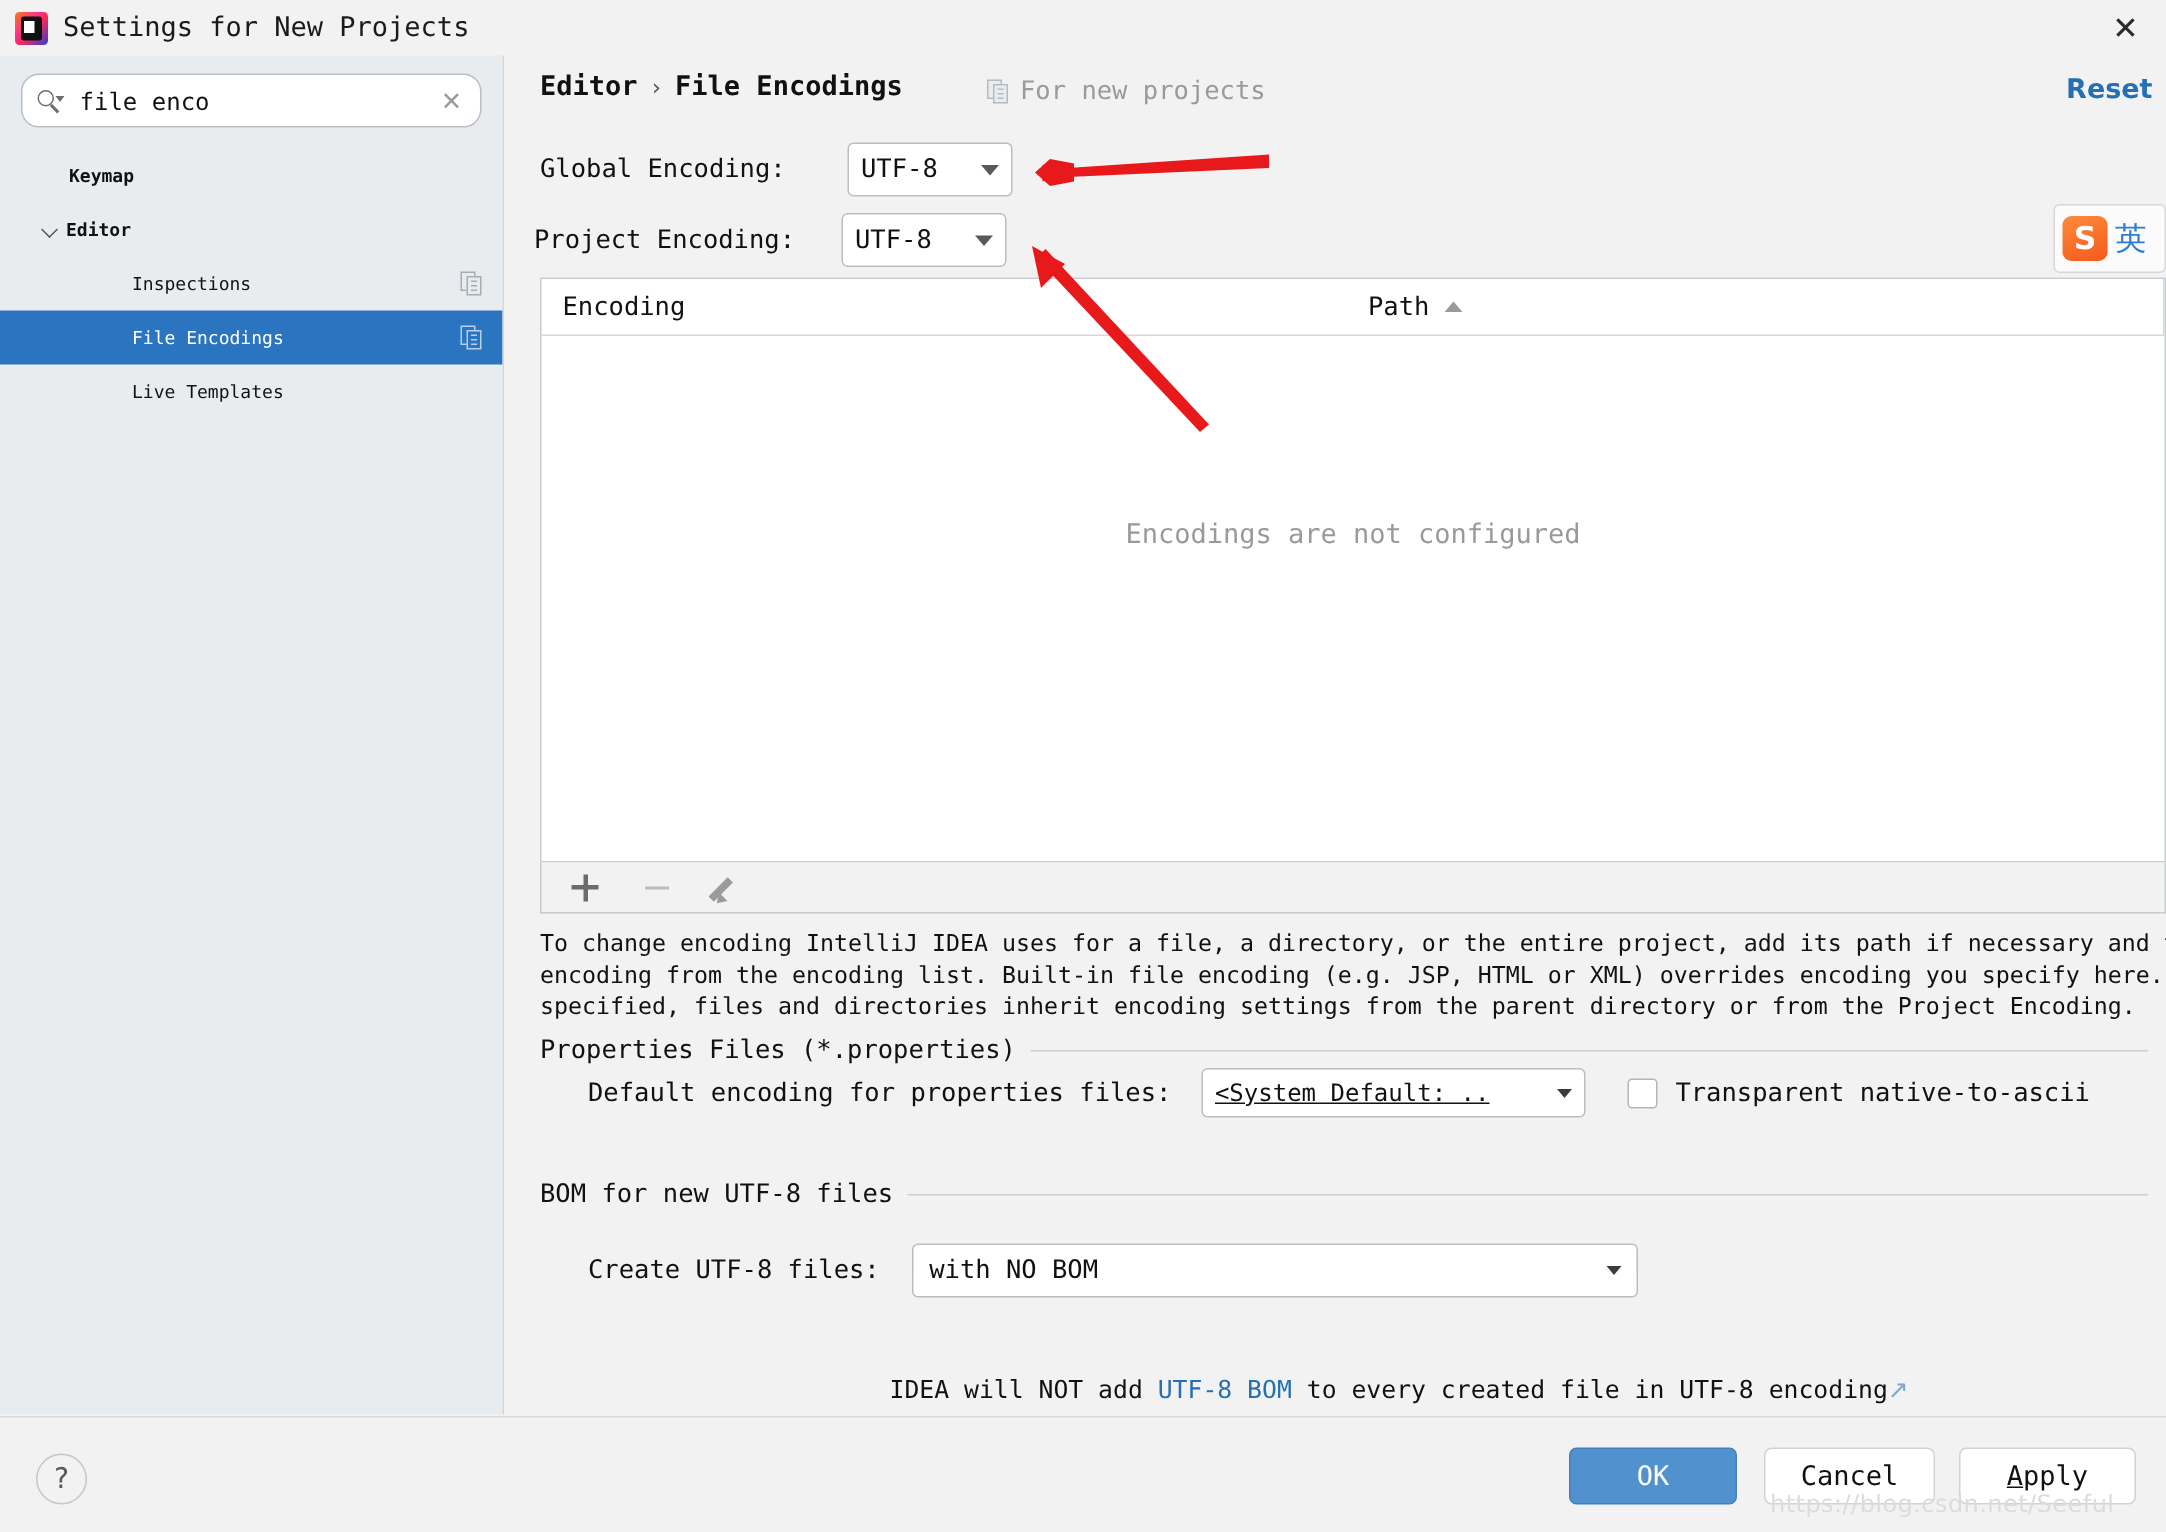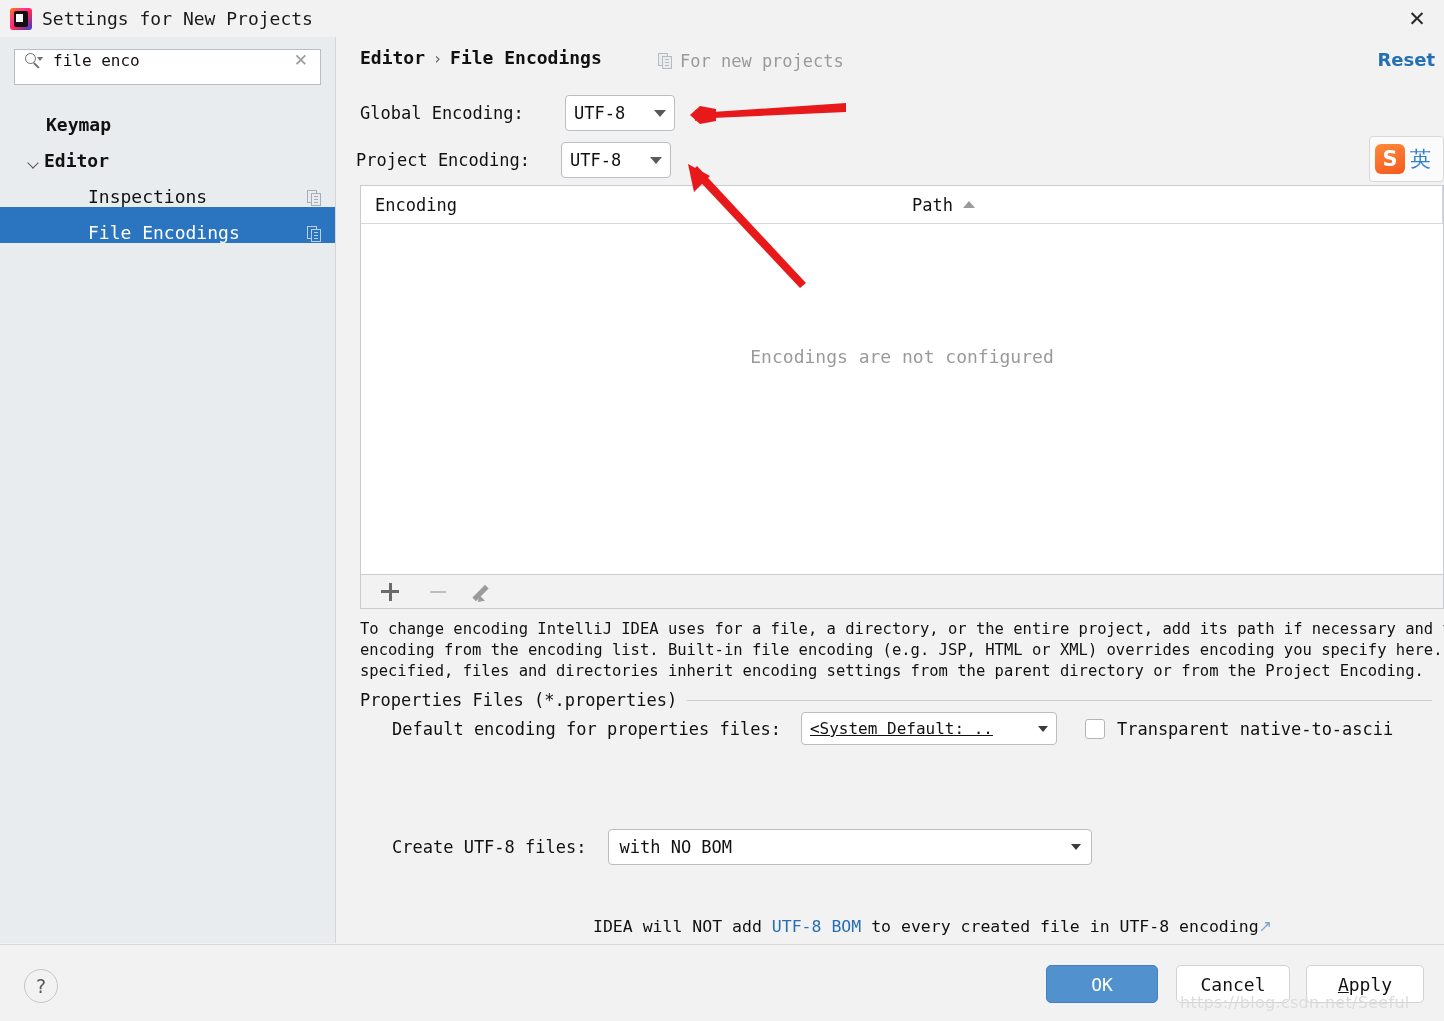--- a/index.html
+++ b/index.html
@@ -42,22 +42,22 @@
     cursor:pointer;
   }
 
   
   .sidebar{
     position:absolute; left:0; top:37px; width:335px; height:906px;
     background:#e8ecef;
   }
   .search-wrap{ padding:12px 14px 0 14px; }
   .search-box{
-    height:36px; background:#fff; border:1px solid #b8bec4; border-radius:0;
-    display:flex; align-items:flex-start; padding:0 8px; position:relative;
+    height:36px; background:#fff; border:1px solid #b8bec4; border-radius:12px;
+    display:flex; align-items:center; padding:0 8px; position:relative;
   }
   .search-icon{ width:20px; height:20px; position:relative; flex:0 0 auto; margin-right:8px; }
   .search-icon .circ{
     position:absolute; left:2px; top:3px; width:11px; height:11px;
     border:1.6px solid #6e6e6e; border-radius:50%;
   }
   .search-icon .handle{
     position:absolute; left:11px; top:12px; width:7px; height:1.7px;
     background:#6e6e6e; transform:rotate(45deg); transform-origin:left center;
   }
@@ -70,22 +70,22 @@
     border:none; outline:none; background:transparent; flex:1;
     font-family:"DejaVu Sans Mono", monospace; font-size:16px; color:#111;
   }
   .clear-x{
     font-family:"DejaVu Sans", sans-serif; color:#9b9b9b; font-size:17px;
     cursor:pointer; padding:0 4px; font-weight:300;
   }
 
   .tree{ margin-top:14px; }
   .tree-row{
-    height:36px; display:flex; align-items:flex-end; position:relative;
-    font-size:18px; color:#111; cursor:pointer; padding-right:12px;
+    height:36px; display:flex; align-items:center; position:relative;
+    font-size:12px; color:#111; cursor:pointer; padding-right:12px;
   }
   .tree-row.selected{ background:#2b75c0; color:#fff; }
   .tree-row .chev{
     width:16px; height:16px; margin-right:2px; flex:0 0 auto; position:relative;
   }
   .tree-row .chev::after{
     content:""; position:absolute; left:3px; top:4px; width:7px;height:7px;
     border-right:1.8px solid #555; border-bottom:1.8px solid #555;
     transform:rotate(45deg);
   }
@@ -318,20 +318,23 @@
     </div>
 
     <div class="tree-row lvl1 selected">
       <span class="tree-label">File Encodings</span>
       <span class="copy-icon">
           <i class="b1"></i>
           <i class="b2"></i>
         </span>
     </div>
 
+    <div class="tree-row lvl1">
+      <span class="tree-label">Live Templates</span>
+    </div>
   </div>
 </div>
 <div class="vdivider"></div>
 
 <div class="main">
 
   <div class="breadcrumb">
     <span>Editor</span>
     <span class="bc-sep">›</span>
     <span>File Encodings</span>
@@ -400,20 +403,24 @@
     <span style="font-size:17px;color:#111;margin-right:20px;white-space:nowrap;">Default encoding for properties files:</span>
     <div class="sysdefault-combo">
       <span class="val">&lt;System Default: ..</span>
       <span class="caret-sm"></span>
     </div>
     <div style="width:28px;"></div>
     <div class="checkbox"></div>
     <span class="cb-label">Transparent native-to-ascii</span>
   </div>
 
+  <div class="section" style="top:749px;">
+    <span class="stitle">BOM for new UTF-8 files</span>
+    <span class="sline"></span>
+  </div>
 
   <div class="field-row" style="left:56px; top:792px;">
     <span style="font-size:17px;color:#111;margin-right:22px;white-space:nowrap;">Create UTF-8 files:</span>
     <div class="bom-combo">
       <span class="val">with NO BOM</span>
       <span class="caret-sm"></span>
     </div>
   </div>
 
   <div class="bom-note">

